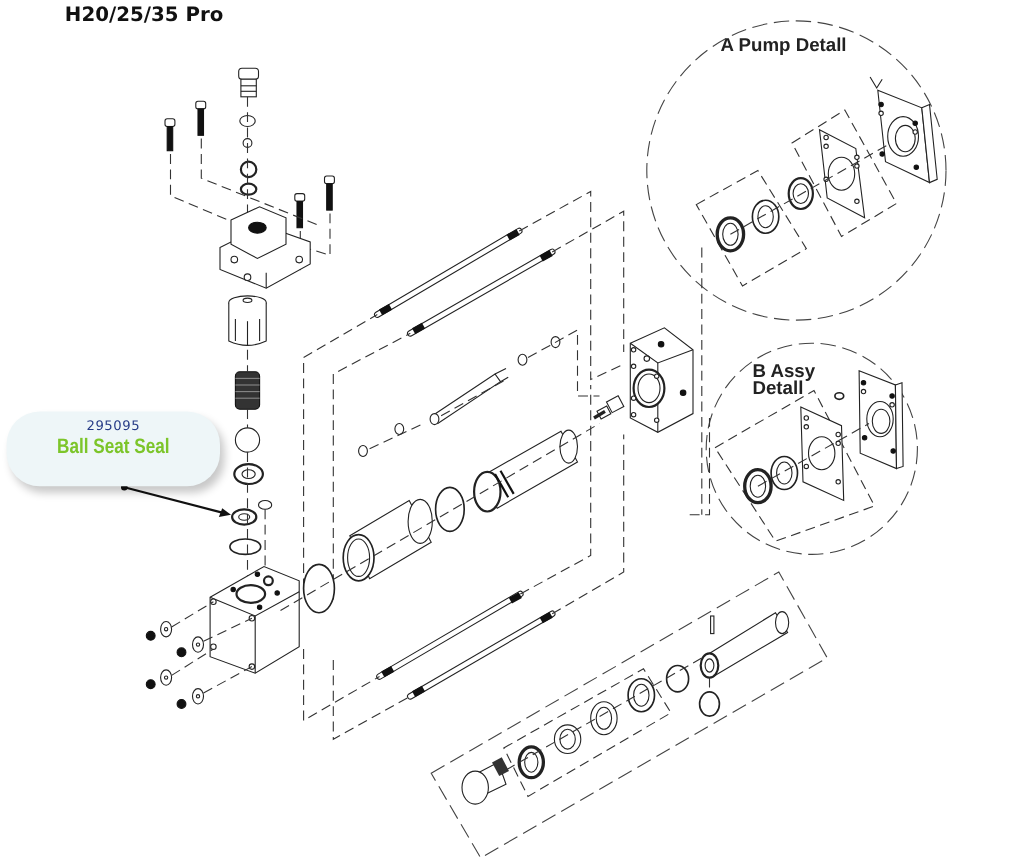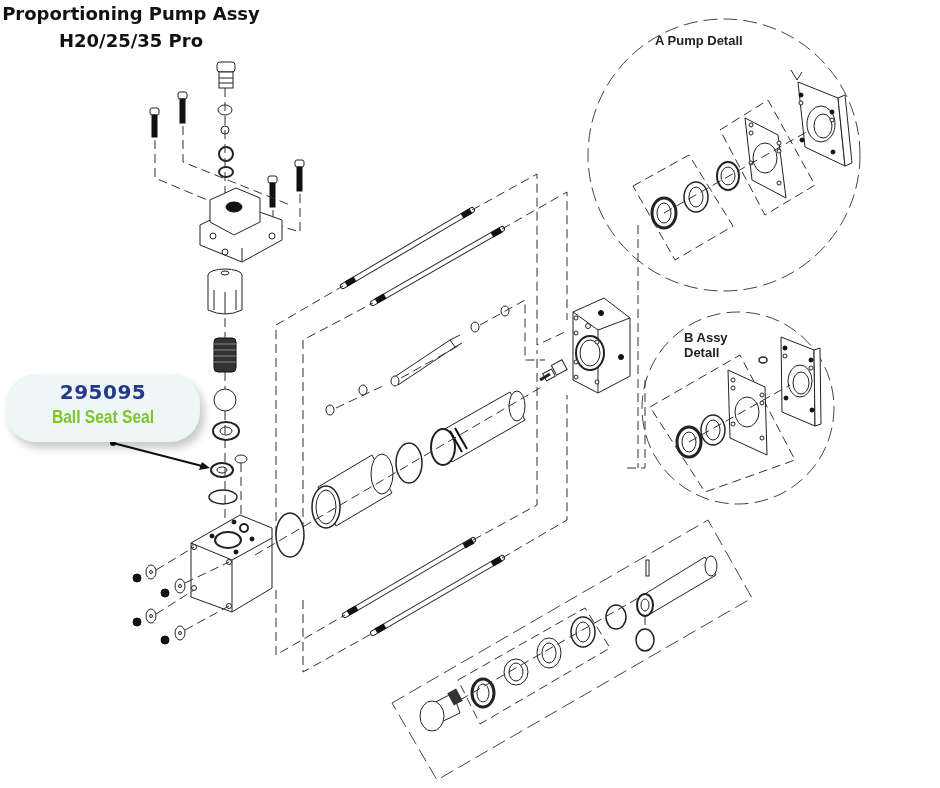--- a/index.html
+++ b/index.html
@@ -2,31 +2,30 @@
 <html><head>
 <meta charset="utf-8">
 <style>
   html, body { margin: 0; padding: 0; background: #ffffff; }
   body { width: 940px; height: 788px; position: relative; overflow: hidden; font-family: "DejaVu Sans", sans-serif; }
   .title { position: absolute; left: 0; top: 0; width: 262px; text-align: center; font-family: "DejaVu Sans", sans-serif; font-weight: bold; color: #111; font-size: 18px; line-height: 27px; }
   .title .l1 { display: block; }
   .title .l2 { display: block; }
   svg.diagram { position: absolute; left: 0; top: 0; }
   .callout { position: absolute; left: 6px; top: 374px; width: 194px; height: 68px; border-radius: 30px; background: #eef6f8; box-shadow: 4px 6px 8px rgba(0,0,0,0.22); text-align: center; }
-  .callout .pn { display: block; margin-top: 6px; font-family: "DejaVu Sans", sans-serif; font-weight: bold; font-size: 20px; color: #253a86; letter-spacing: 0.5px; }
+  .callout .pn { display: block; margin-top: 6px; font-family: "DejaVu Sans", sans-serif; font-weight: normal; font-size: 12px; color: #253a86; letter-spacing: 0.5px; }
   .callout .nm { display: block; margin-top: 2px; font-family: "Liberation Sans", sans-serif; font-weight: bold; font-size: 19px; color: #7cc52a; transform: scaleX(0.82); }
-  .detail-label { position: absolute; font-family: "Liberation Sans", sans-serif; font-weight: bold; font-size: 13px; color: #222; line-height: 15px; }
+  .detail-label { position: absolute; font-family: "Liberation Sans", sans-serif; font-weight: bold; font-size: 17px; color: #222; line-height: 15px; }
   .detail-a { left: 655px; top: 33px; }
   .detail-b { left: 684px; top: 330px; width: 60px; }
 </style>
 </head>
 <body>
 
 <div class="title">
-  <span class="l1">Proportioning Pump Assy</span>
   <span class="l2">H20/25/35 Pro</span>
 </div>
 
 <svg class="diagram" width="940" height="788" viewBox="0 0 940 788" xmlns="http://www.w3.org/2000/svg">
   <defs>
     <style>
       .ln { fill: none; stroke: #222; stroke-width: 1; }
       .dash { fill: none; stroke: #333; stroke-width: 1; stroke-dasharray: 9 5; }
       .dashc { fill: none; stroke: #444; stroke-width: 1; stroke-dasharray: 14 6; }
       .part { fill: #fff; stroke: #222; stroke-width: 1; }

